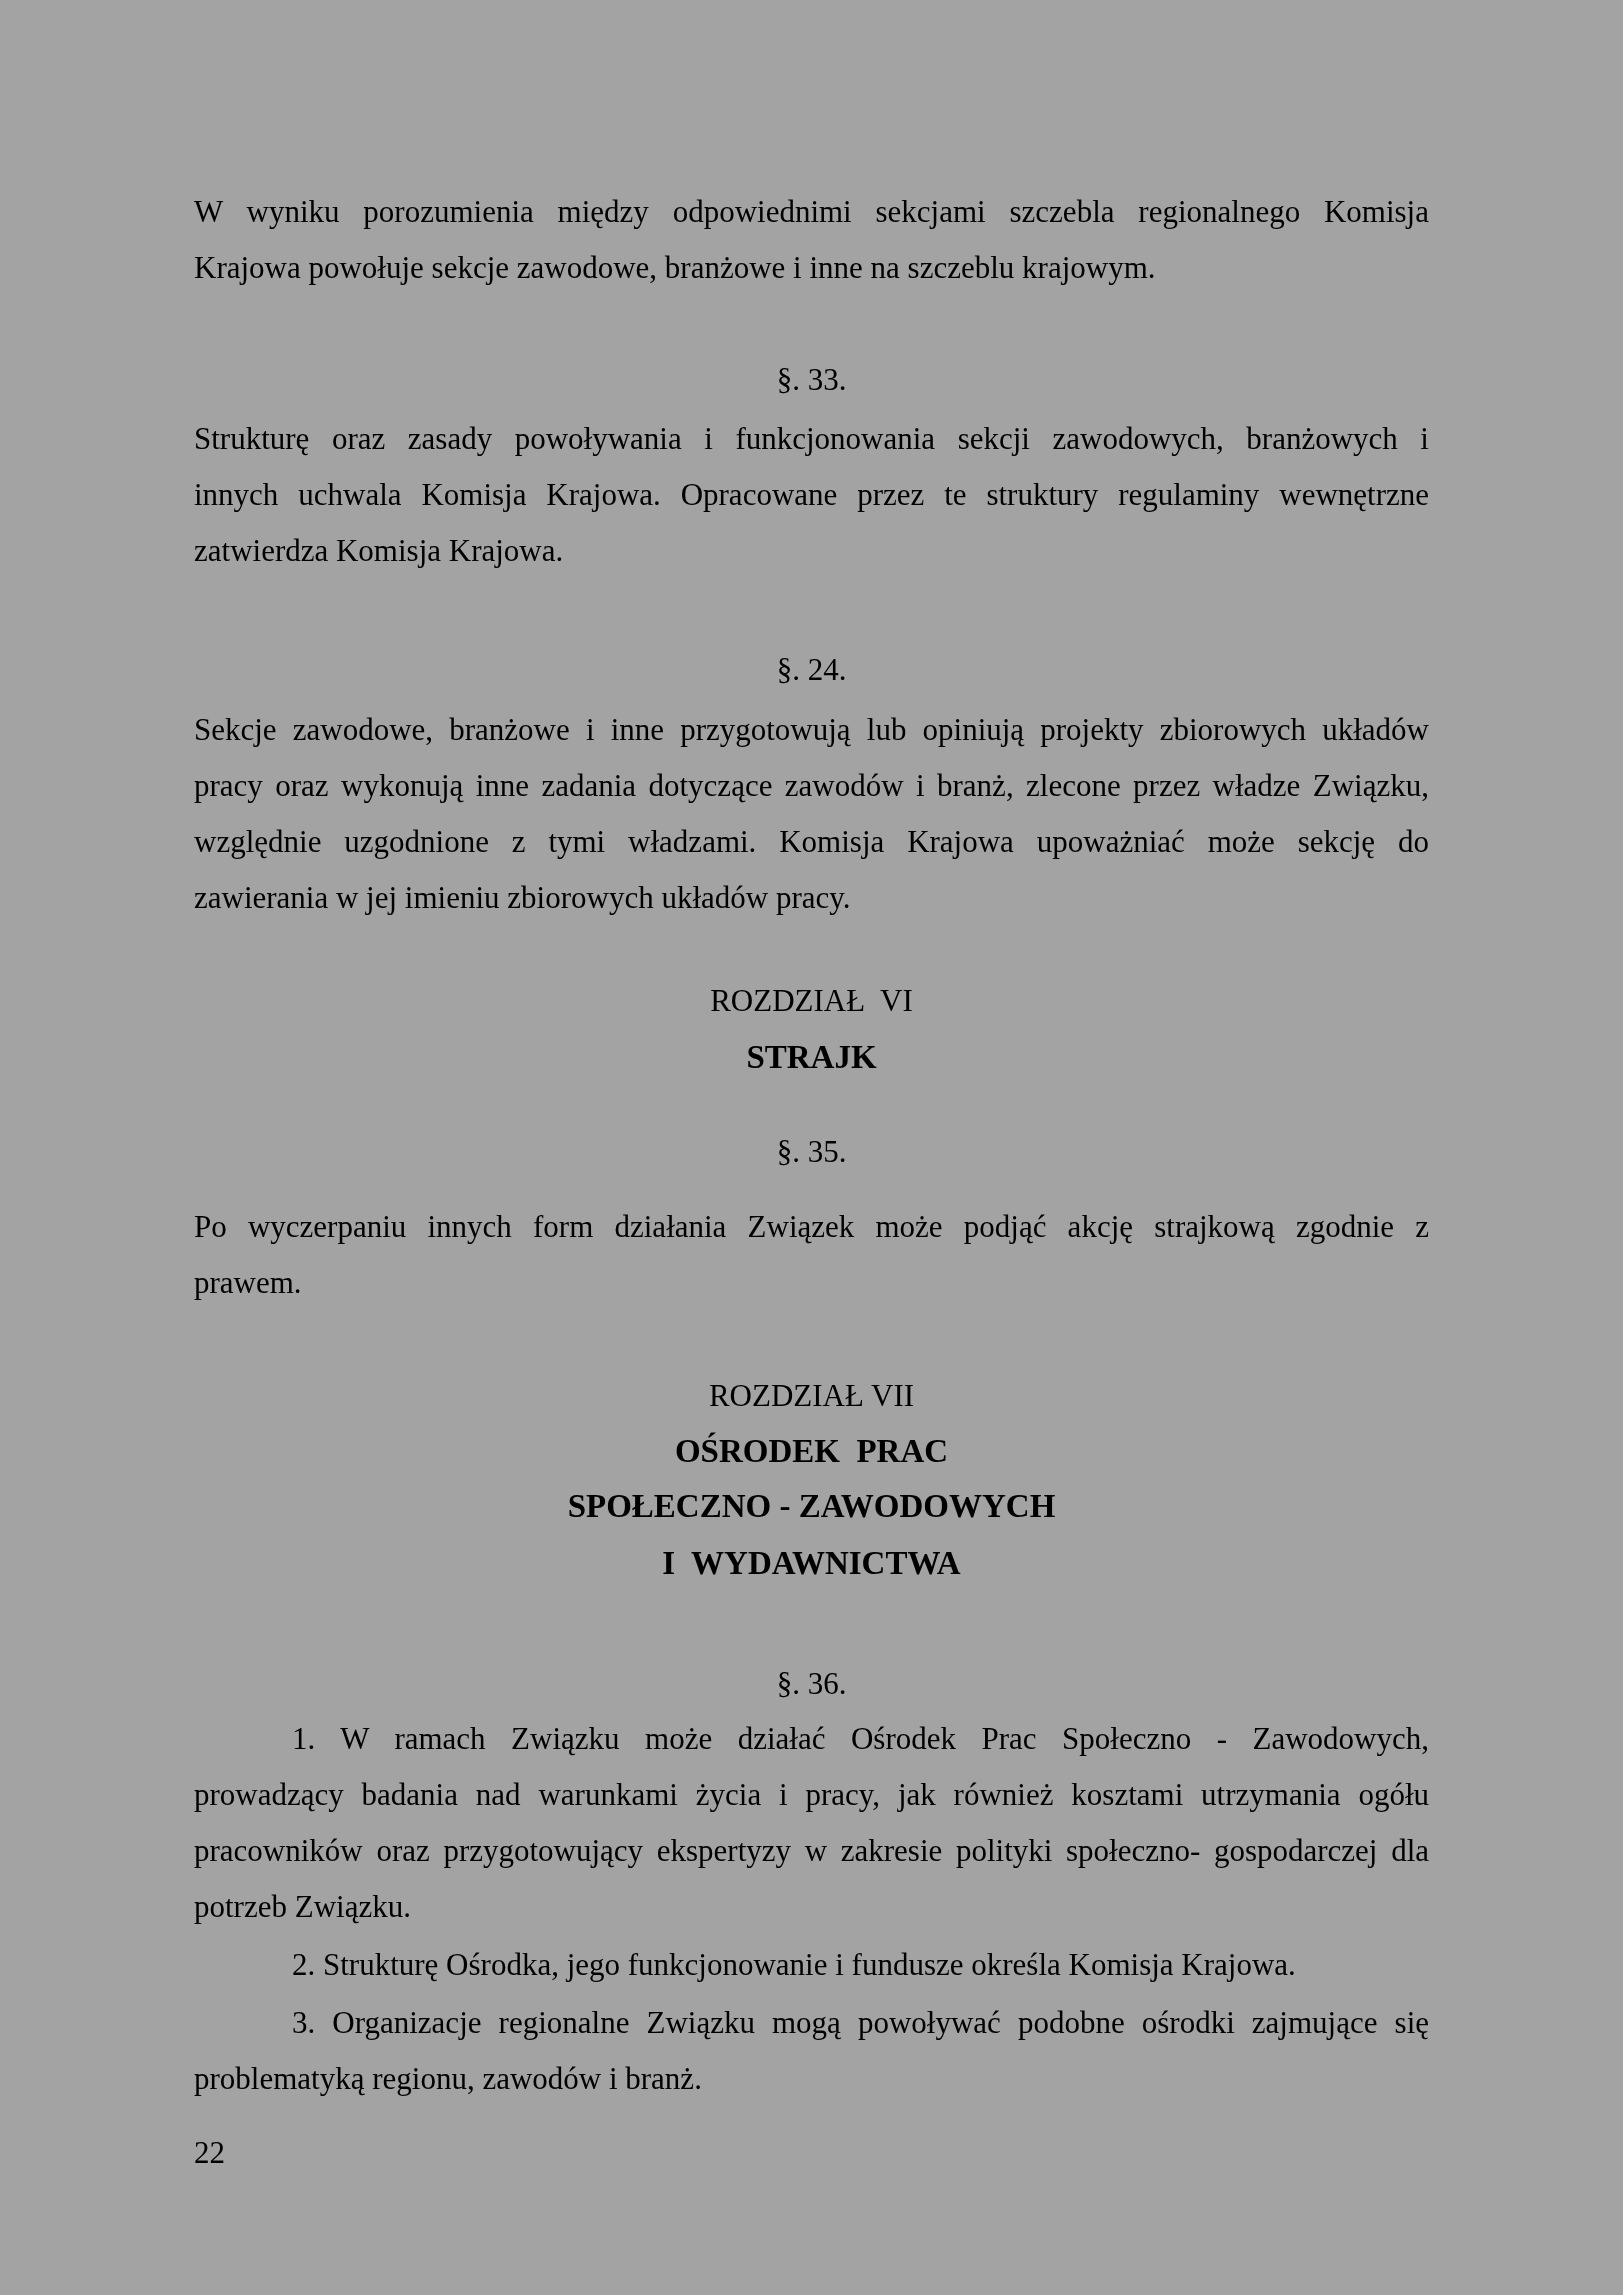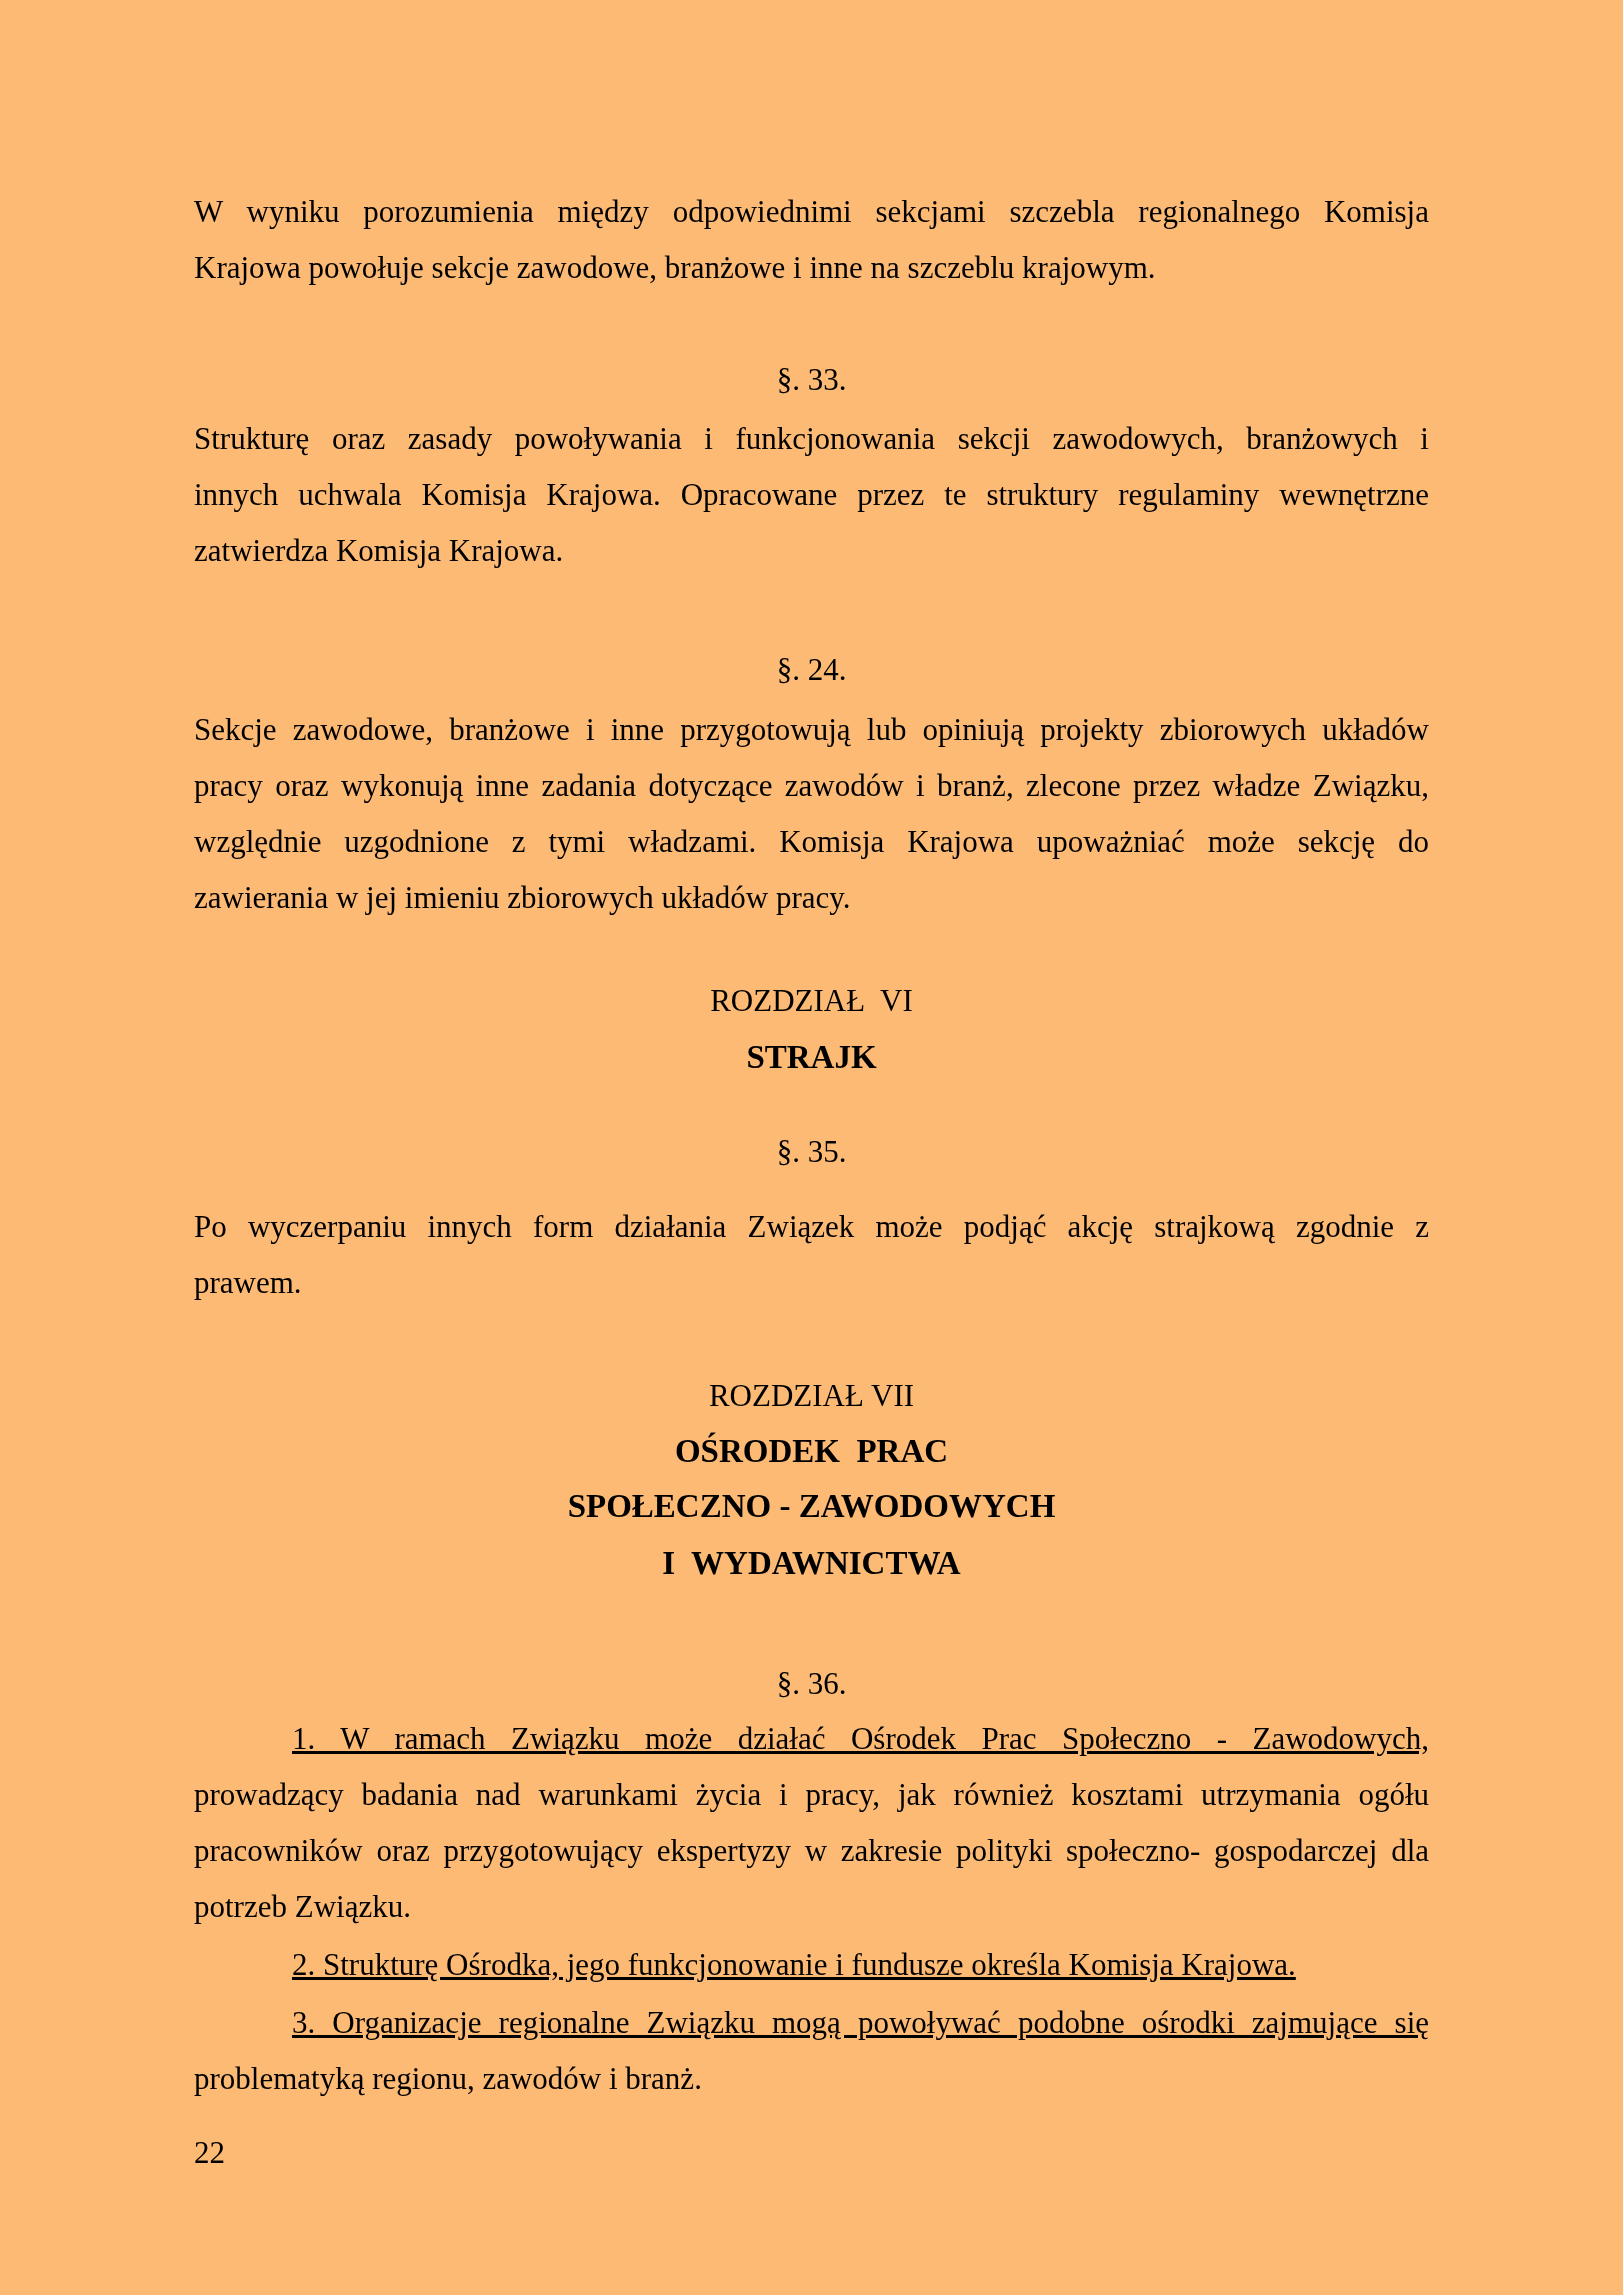--- a/index.html
+++ b/index.html
@@ -1,20 +1,20 @@
 <!DOCTYPE html>
 <html style="font-size:10.5px"><head>
 <meta charset="utf-8">
 <style>
   html, body { margin: 0; padding: 0; background: #e8e8e8; }
   .page {
     position: relative;
     width: 1623px;
     height: 2295px;
-    background: #fdba74;
+    background: #a3a3a3;
     font-family: "Liberation Serif", "DejaVu Serif", serif;
     color: #000000;
     overflow: hidden;
   }
   .block {
     position: absolute;
     left: 194px;
     width: 1235px;
     font-size: 31px;
     line-height: 56px;
@@ -23,21 +23,21 @@
     text-align: justify;
     text-align-last: justify;
     text-justify: inter-word;
     height: 56px;
     overflow: hidden;
   }
   .line.last {
     text-align: right;
     text-align-last: left;
   }
-  .indent { text-indent: 98px; text-decoration: underline; }
+  .indent { text-indent: 98px; }
   .center {
     text-align-last: center;
     white-space: pre-wrap;
   }
   .heading-regular {
     font-size: 31px;
     font-weight: normal;
   }
   .heading-bold {
     font-size: 33px;

